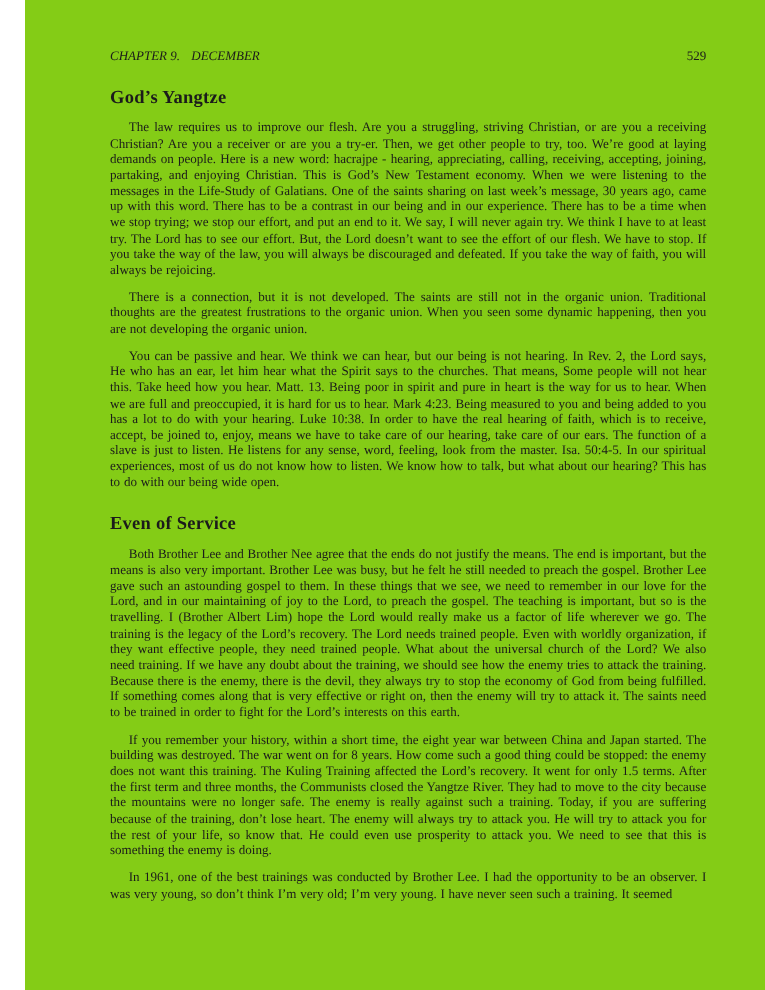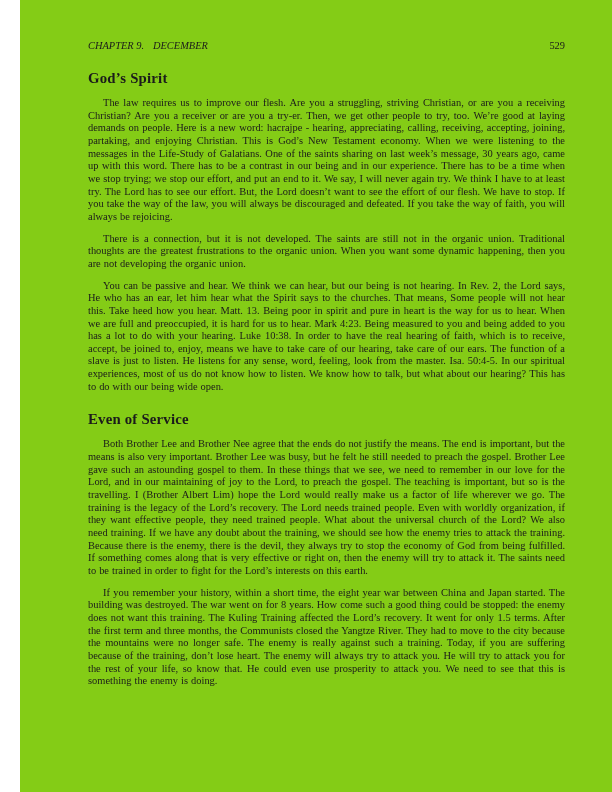--- a/index.html
+++ b/index.html
@@ -62,25 +62,26 @@
 <div class="page">
 
   <div class="running-header">
     <div class="running-head">
       <span class="chapter-label">CHAPTER 9.</span><span>DECEMBER</span>
     </div>
     <div class="page-number">529</div>
   </div>
 
   <section class="doc-section">
-    <h1 class="section-heading">God’s Spirit</h1>
+    <h1 class="section-heading">God’s Yangtze</h1>
     <p>The law requires us to improve our flesh. Are you a struggling, striving Christian, or are you a receiving Christian? Are you a receiver or are you a try-er. Then, we get other people to try, too. We’re good at laying demands on people. Here is a new word: hacrajpe - hearing, appreciating, calling, receiving, accepting, joining, partaking, and enjoying Christian. This is God’s New Testament economy. When we were listening to the messages in the Life-Study of Galatians. One of the saints sharing on last week’s message, 30 years ago, came up with this word. There has to be a contrast in our being and in our experience. There has to be a time when we stop trying; we stop our effort, and put an end to it. We say, I will never again try. We think I have to at least try. The Lord has to see our effort. But, the Lord doesn’t want to see the effort of our flesh. We have to stop. If you take the way of the law, you will always be discouraged and defeated. If you take the way of faith, you will always be rejoicing.</p>
-    <p>There is a connection, but it is not developed. The saints are still not in the organic union. Traditional thoughts are the greatest frustrations to the organic union. When you want some dynamic happening, then you are not developing the organic union.</p>
+    <p>There is a connection, but it is not developed. The saints are still not in the organic union. Traditional thoughts are the greatest frustrations to the organic union. When you seen some dynamic happening, then you are not developing the organic union.</p>
     <p>You can be passive and hear. We think we can hear, but our being is not hearing. In Rev. 2, the Lord says, He who has an ear, let him hear what the Spirit says to the churches. That means, Some people will not hear this. Take heed how you hear. Matt. 13. Being poor in spirit and pure in heart is the way for us to hear. When we are full and preoccupied, it is hard for us to hear. Mark 4:23. Being measured to you and being added to you has a lot to do with your hearing. Luke 10:38. In order to have the real hearing of faith, which is to receive, accept, be joined to, enjoy, means we have to take care of our hearing, take care of our ears. The function of a slave is just to listen. He listens for any sense, word, feeling, look from the master. Isa. 50:4-5. In our spiritual experiences, most of us do not know how to listen. We know how to talk, but what about our hearing? This has to do with our being wide open.</p>
   </section>
 
   <section class="doc-section">
     <h1 class="section-heading">Even of Service</h1>
     <p>Both Brother Lee and Brother Nee agree that the ends do not justify the means. The end is important, but the means is also very important. Brother Lee was busy, but he felt he still needed to preach the gospel. Brother Lee gave such an astounding gospel to them. In these things that we see, we need to remember in our love for the Lord, and in our maintaining of joy to the Lord, to preach the gospel. The teaching is important, but so is the travelling. I (Brother Albert Lim) hope the Lord would really make us a factor of life wherever we go. The training is the legacy of the Lord’s recovery. The Lord needs trained people. Even with worldly organization, if they want effective people, they need trained people. What about the universal church of the Lord? We also need training. If we have any doubt about the training, we should see how the enemy tries to attack the training. Because there is the enemy, there is the devil, they always try to stop the economy of God from being fulfilled. If something comes along that is very effective or right on, then the enemy will try to attack it. The saints need to be trained in order to fight for the Lord’s interests on this earth.</p>
     <p>If you remember your history, within a short time, the eight year war between China and Japan started. The building was destroyed. The war went on for 8 years. How come such a good thing could be stopped: the enemy does not want this training. The Kuling Training affected the Lord’s recovery. It went for only 1.5 terms. After the first term and three months, the Communists closed the Yangtze River. They had to move to the city because the mountains were no longer safe. The enemy is really against such a training. Today, if you are suffering because of the training, don’t lose heart. The enemy will always try to attack you. He will try to attack you for the rest of your life, so know that. He could even use prosperity to attack you. We need to see that this is something the enemy is doing.</p>
+    <p>In 1961, one of the best trainings was conducted by Brother Lee. I had the opportunity to be an observer. I was very young, so don’t think I’m very old; I’m very young. I have never seen such a training. It seemed</p>
   </section>
 
 </div>
 
 </body></html>

